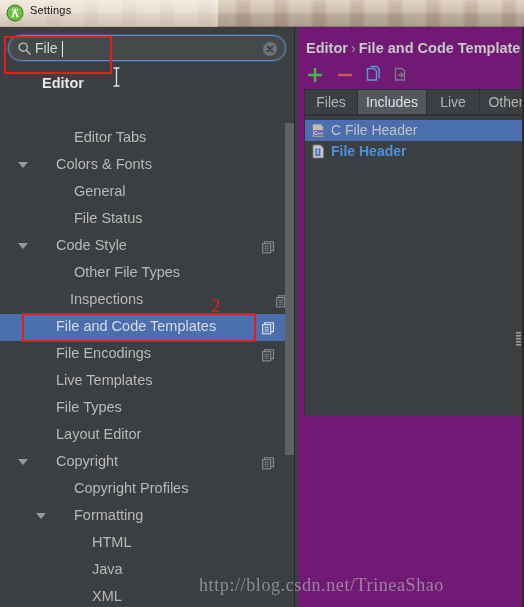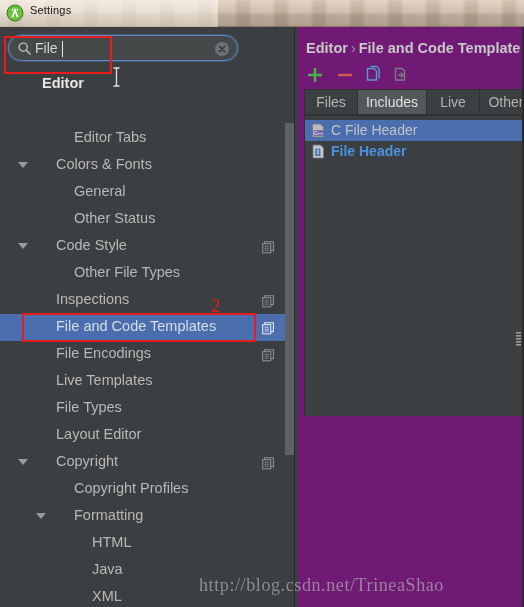--- a/index.html
+++ b/index.html
@@ -90,21 +90,21 @@
     background: #3c3f41;
   }
   .search-wrap {
     position: absolute;
     left: 8px; top: 8px;
     width: 278px; height: 26px;
   }
   .search-box {
     position: absolute;
     left: 0; top: 0;
-    width: 230px; height: 26px;
+    width: 278px; height: 26px;
     box-sizing: border-box;
     border: 1px solid #5b87c4;
     border-radius: 13px;
     background: #45494a;
     box-shadow: 0 0 0 1px rgba(80,130,190,0.35);
   }
   .search-icon {
     position: absolute;
     left: 8px; top: 5px;
     width: 15px; height: 15px;
@@ -385,35 +385,35 @@
             <span class="tree-label" style="left: 74px;">Editor Tabs</span>
           </div>
           <div class="tree-row" style="top: 81px;">
             <span class="tw" style="left: 18px;"></span>
             <span class="tree-label" style="left: 56px;">Colors &amp; Fonts</span>
           </div>
           <div class="tree-row" style="top: 108px;">
             <span class="tree-label" style="left: 74px;">General</span>
           </div>
           <div class="tree-row" style="top: 135px;">
-            <span class="tree-label" style="left: 74px;">Other Status</span>
+            <span class="tree-label" style="left: 74px;">File Status</span>
           </div>
           <div class="tree-row" style="top: 162px;">
             <span class="tw" style="left: 18px;"></span>
             <span class="tree-label" style="left: 56px;">Code Style</span>
             <span class="copy-badge"><svg width="14" height="13" viewBox="0 0 14 13">
                 <rect x="0.7" y="2.6" width="8" height="9.2" fill="none" stroke="#8b8f92" stroke-width="1.1"></rect>
                 <path d="M2.6 2.4 V0.7 H11.4 V9.6 H9.1" fill="none" stroke="#8b8f92" stroke-width="1.1"></path>
                 <path d="M2.6 5.2 H6.8 M2.6 7.2 H6.8 M2.6 9.2 H6.8" stroke="#8b8f92" stroke-width="0.9"></path>
               </svg></span>
           </div>
           <div class="tree-row" style="top: 189px;">
             <span class="tree-label" style="left: 74px;">Other File Types</span>
           </div>
-          <div class="tree-row" style="top: 216px;">
+          <div class="tree-row" style="top: 216px; margin-left: 14px;">
             <span class="tree-label" style="left: 56px;">Inspections</span>
             <span class="copy-badge"><svg width="14" height="13" viewBox="0 0 14 13">
                 <rect x="0.7" y="2.6" width="8" height="9.2" fill="none" stroke="#8b8f92" stroke-width="1.1"></rect>
                 <path d="M2.6 2.4 V0.7 H11.4 V9.6 H9.1" fill="none" stroke="#8b8f92" stroke-width="1.1"></path>
                 <path d="M2.6 5.2 H6.8 M2.6 7.2 H6.8 M2.6 9.2 H6.8" stroke="#8b8f92" stroke-width="0.9"></path>
               </svg></span>
           </div>
           <div class="tree-row selected" style="top: 243px;">
             <span class="tree-label sel" style="left: 56px;">File and Code Templates</span>
             <span class="copy-badge"><svg width="14" height="13" viewBox="0 0 14 13">

